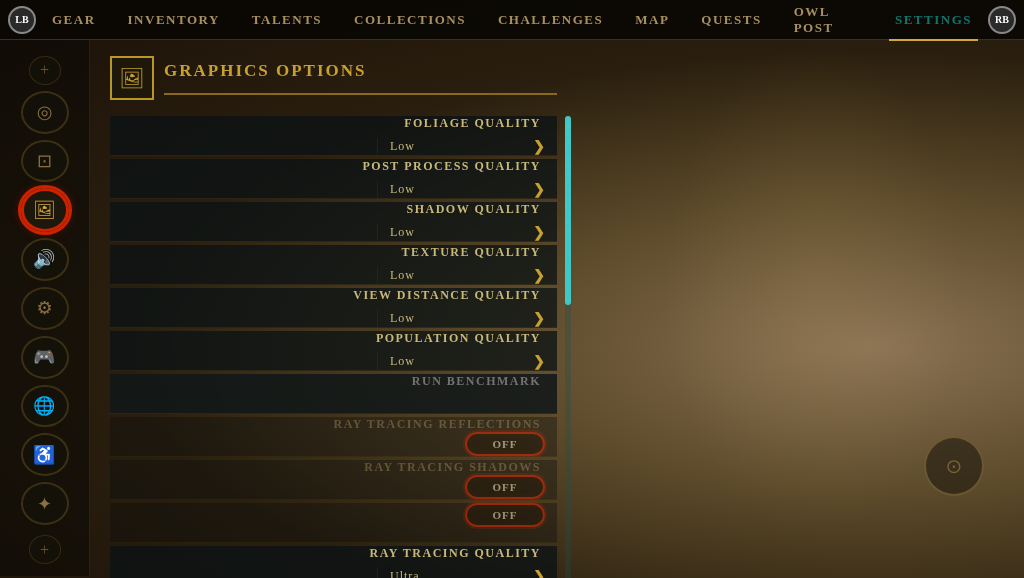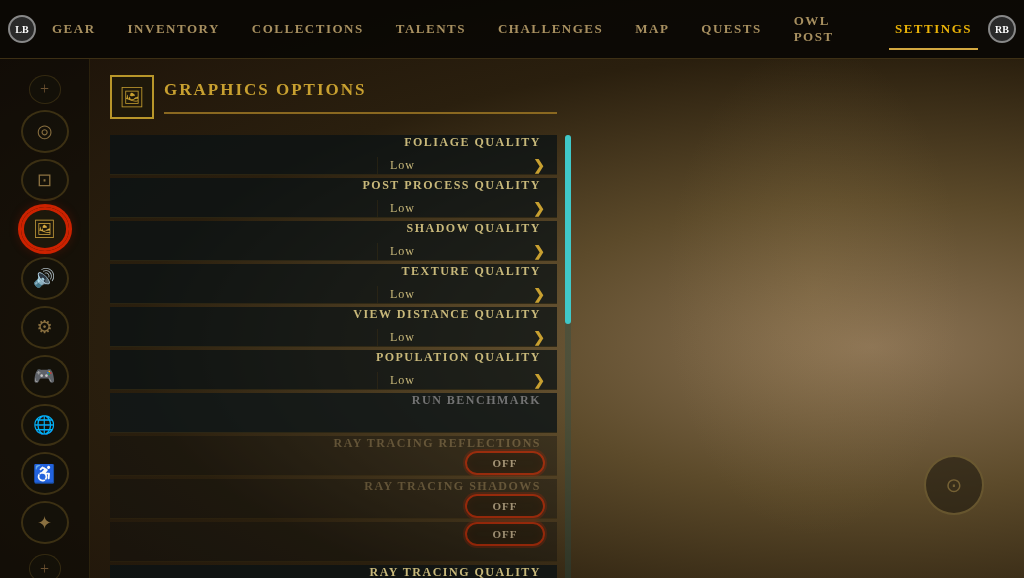--- a/index.html
+++ b/index.html
@@ -34,21 +34,21 @@
     }
 
     
     .top-nav {
       position: relative;
       z-index: 10;
       display: flex;
       align-items: center;
       background: rgba(10,8,4,0.92);
       border-bottom: 1px solid rgba(180,140,60,0.3);
-      height: 59px;
+      height: 40px;
       padding: 0 8px;
     }
 
     .nav-controller-btn {
       width: 28px;
       height: 28px;
       border-radius: 50%;
       background: #2a2a2a;
       border: 2px solid #888;
       display: flex;
@@ -75,21 +75,21 @@
       padding: 0 16px;
       cursor: pointer;
       text-transform: uppercase;
       height: 42px;
       display: flex;
       align-items: center;
       position: relative;
     }
 
     .nav-item.active {
-      color: #eab308;
+      color: #0f766e;
     }
 
     .nav-item.active::after {
       content: '';
       position: absolute;
       bottom: 0;
       left: 10px;
       right: 10px;
       height: 2px;
       background: #d4a840;
@@ -325,22 +325,22 @@
 <body>
 
 <div class="bg-book"></div>
 
 <nav class="top-nav">
   <div class="nav-controller-btn">LB</div>
 
   <div class="nav-items">
     <div class="nav-item">GEAR</div>
     <div class="nav-item">INVENTORY</div>
+    <div class="nav-item">TALENTS</div>
     <div class="nav-item">COLLECTIONS</div>
-    <div class="nav-item">TALENTS</div>
     <div class="nav-item">CHALLENGES</div>
     <div class="nav-item">MAP</div>
     <div class="nav-item">QUESTS</div>
     <div class="nav-item">OWL POST</div>
     <div class="nav-item active">SETTINGS</div>
   </div>
 
   <div class="nav-controller-btn">RB</div>
 </nav>
 

